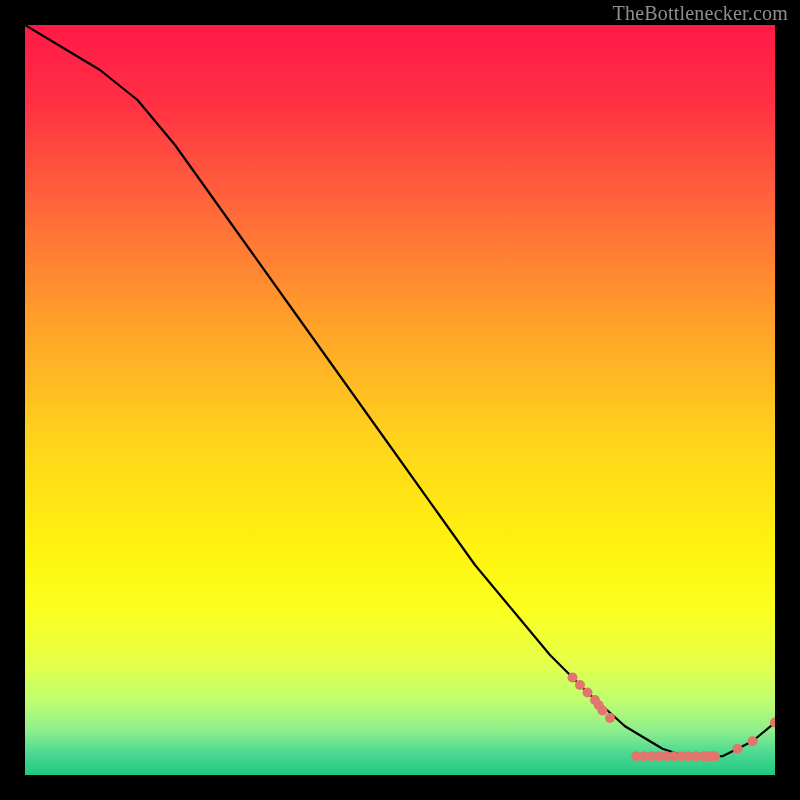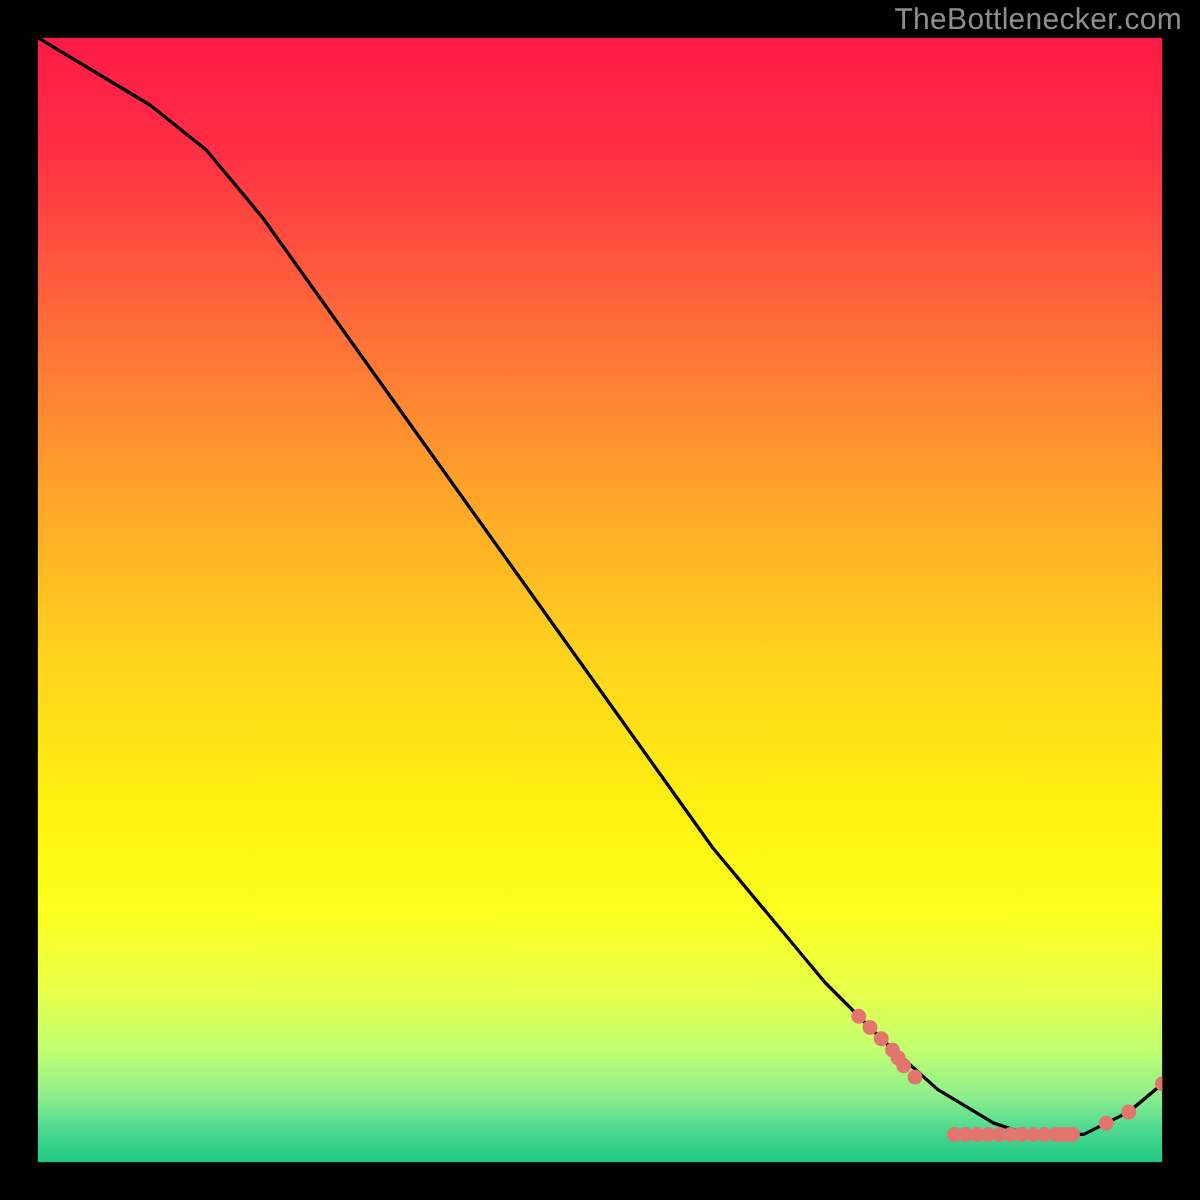--- a/index.html
+++ b/index.html
@@ -37,21 +37,21 @@
     position: absolute;
     left: 0;
     top: 0;
     width: 750px;
     height: 750px;
   }
   .watermark {
     position: absolute;
     top: 2px;
     right: 12px;
-    font-family: Liberation Sans, sans-serif;
+    font-family: Liberation Serif, serif;
     font-size: 20px;
     color: #8e8e8e;
     font-weight: 400;
     letter-spacing: 0.2px;
   }
 </style>
 </head>
 <body>
 
 <div class="frame">

